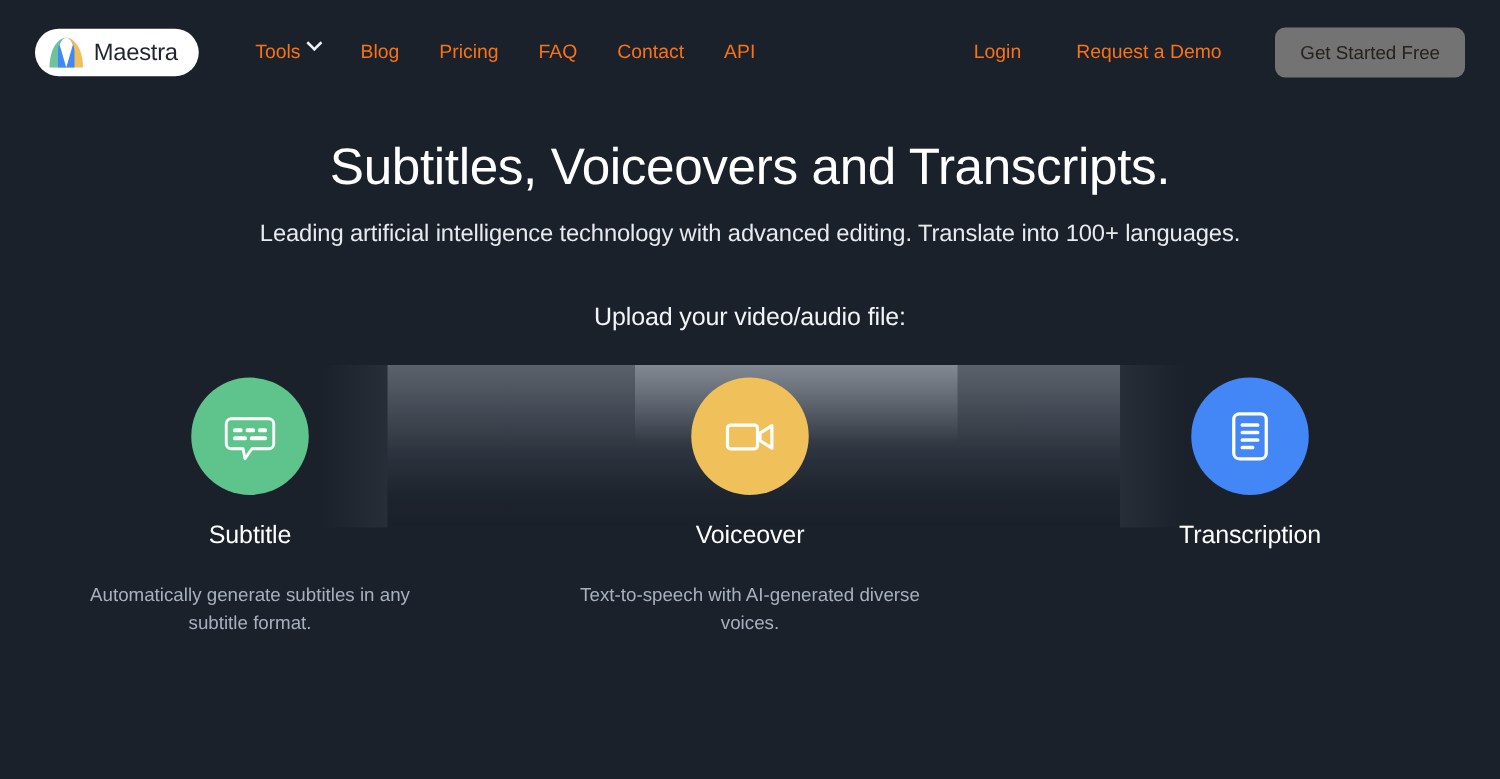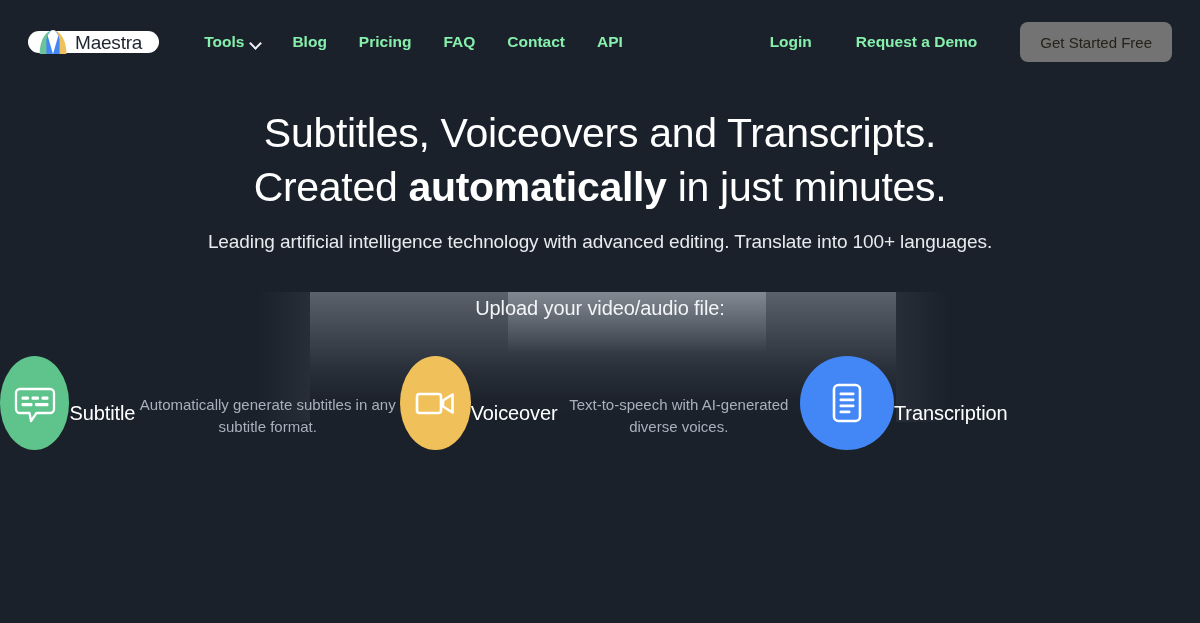--- a/index.html
+++ b/index.html
@@ -73,46 +73,46 @@
     align-items: center;
     padding: 0 28px;
   }
   .logo-pill {
     display: flex;
     align-items: center;
     gap: 7px;
     background: #ffffff;
     border-radius: 999px;
     padding: 6px 17px 6px 10px;
-    height: 22px;
+    height: 38px;
     cursor: pointer;
   }
   .logo-mark { width: 30px; height: 26px; display: block; flex: 0 0 auto; }
   .logo-text {
     color: #1f2530;
     font-size: 19px;
     font-weight: 400;
     letter-spacing: -0.2px;
     line-height: 1;
   }
 
   .nav-links {
     display: flex;
     align-items: center;
     gap: 0;
     margin-left: 29px;
   }
   .nav-link {
-    color: #86efac;
+    color: #f97316;
     font-size: 15.5px;
-    font-weight: 700;
+    font-weight: 400;
     text-decoration: none;
     padding: 8px 16px;
     display: inline-flex;
-    align-items: flex-end;
+    align-items: flex-start;
     gap: 7px;
     cursor: pointer;
     white-space: nowrap;
   }
   .chev {
     display: inline-block;
     width: 9px; height: 9px;
     border-right: 2px solid #eef1f5;
     border-bottom: 2px solid #eef1f5;
     transform: translateY(-3px) rotate(45deg);
@@ -177,21 +177,21 @@
     letter-spacing: -0.1px;
   }
 
   .cards {
     display: flex;
     margin-top: 36px;
   }
   .card {
     flex: 1 1 0;
     display: flex;
-    flex-direction: row;
+    flex-direction: column;
     align-items: center;
     cursor: pointer;
   }
   .circle {
     width: 94px; height: 94px;
     border-radius: 50%;
     display: flex;
     align-items: center;
     justify-content: center;
   }
@@ -251,21 +251,20 @@
   <div class="nav-right">
     <a class="nav-link" href="#">Login</a>
     <a class="nav-link" href="#">Request a Demo</a>
     <button class="cta-btn">Get Started Free</button>
   </div>
 </header>
 
 <section class="hero">
   <h1 class="headline">
     <div>Subtitles, Voiceovers and Transcripts.</div>
-    <div><span>Created </span><b>automatically</b><span> in just minutes.</span></div>
   </h1>
   <p class="subhead">Leading artificial intelligence technology with advanced editing. Translate into 100+ languages.</p>
 </section>
 
 <section class="upload-section">
   <div class="upload-title">Upload your video/audio file:</div>
 
   <div class="cards">
 
     <div class="card">

